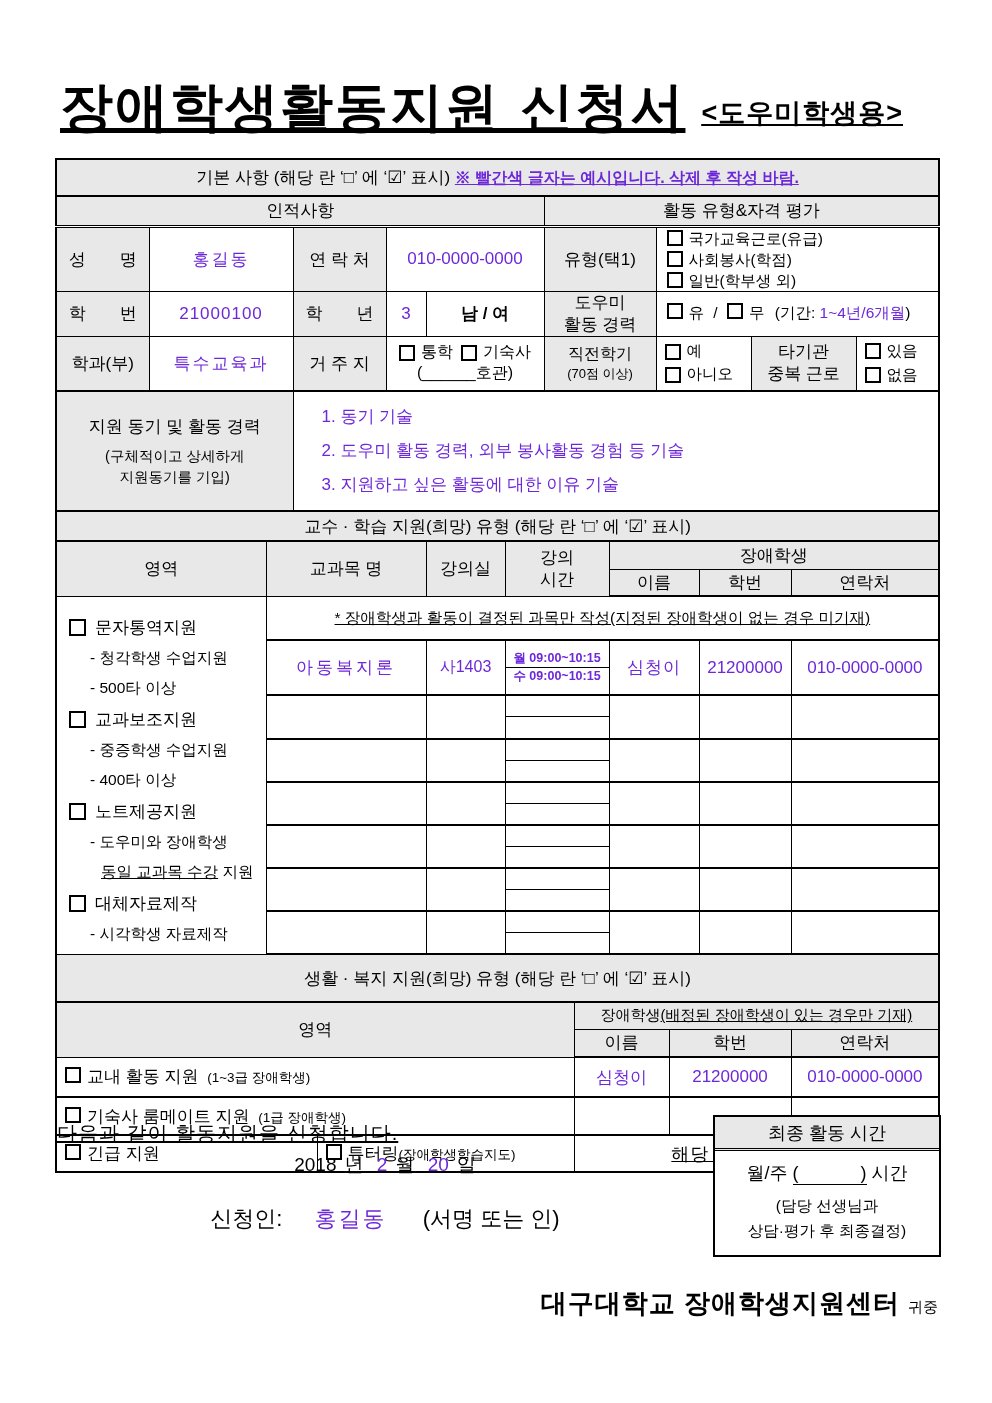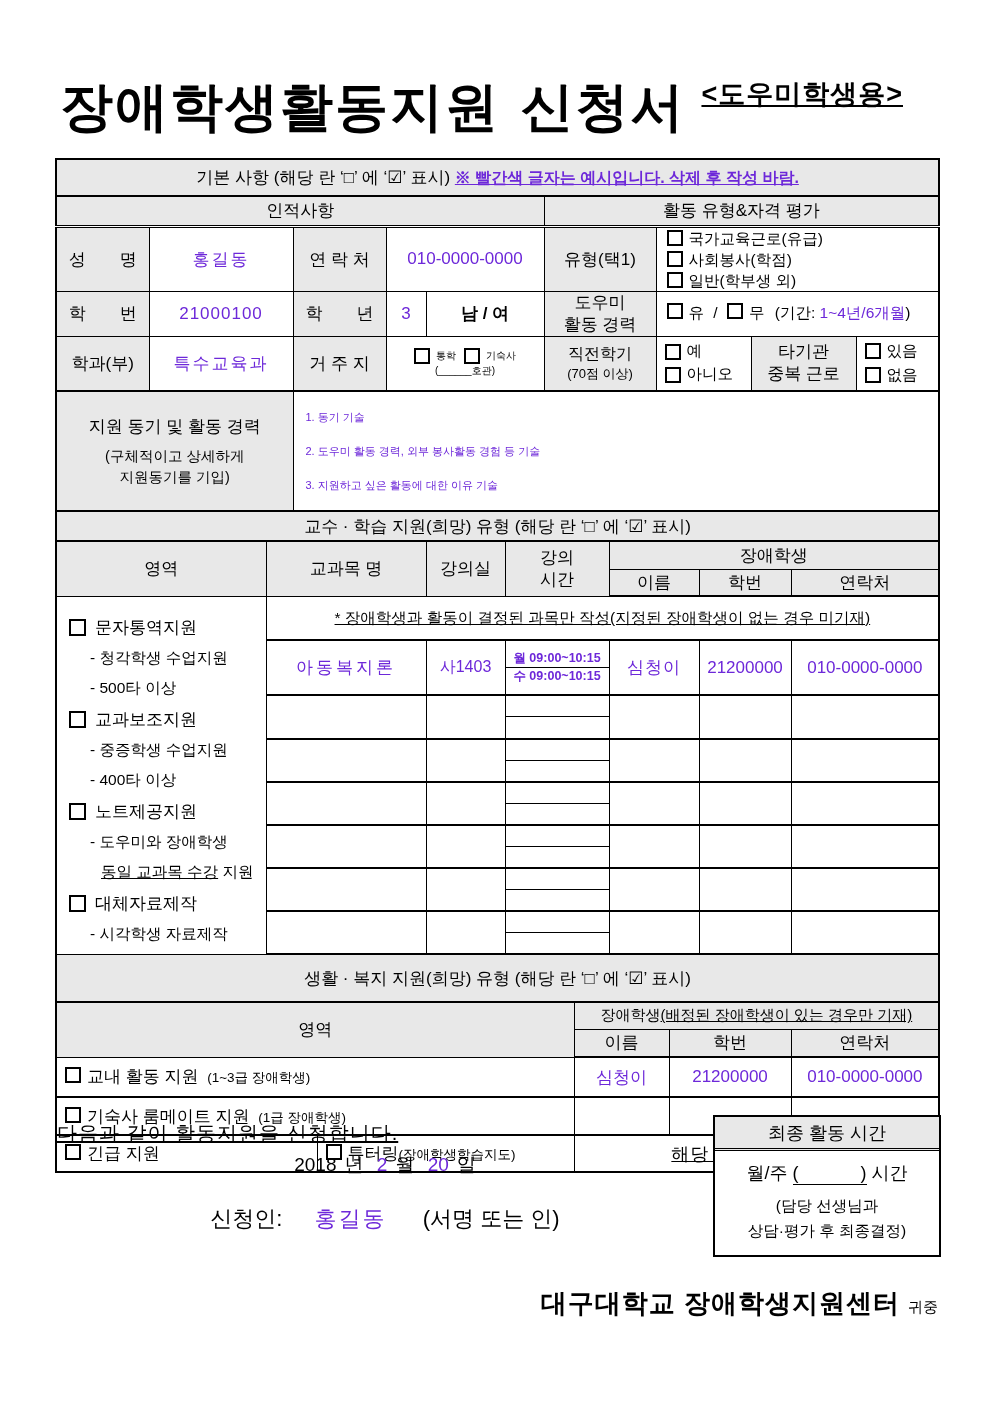--- a/index.html
+++ b/index.html
@@ -1,20 +1,20 @@
 <!DOCTYPE html>
 <html><head>
 <meta charset="utf-8">
 <style>
   html,body{margin:0;padding:0;background:#fff;}
   .page{position:relative;width:992px;height:1403px;background:#fff;color:#000;
         font-family:"Liberation Sans",sans-serif;overflow:hidden;}
 
   
-  .title-row{position:absolute;left:60px;top:76px;display:flex;}
+  .title-row{position:absolute;left:60px;top:76px;display:flex;align-items:flex-end;text-decoration:underline;}
   .main-title{font-family:"DejaVu Serif",serif;font-size:53px;font-weight:bold;
               line-height:1.15;letter-spacing:2px;white-space:nowrap;}
   .title-suffix{font-size:27px;font-weight:bold;text-decoration:underline;
                 margin-left:16px;margin-bottom:6px;white-space:nowrap;letter-spacing:1px;}
 
   
   table.main{position:absolute;left:55px;top:158px;width:883px;border-collapse:collapse;
              table-layout:fixed;border:2px solid #000;}
   table.main td{border:1px solid #000;padding:0;text-align:center;vertical-align:middle;
                 font-size:17px;overflow:hidden;}
@@ -154,21 +154,21 @@
         <span class="cb"></span><span>무</span>
         <span style="margin-left:6px">(기간:</span>
         <span class="red">1~4년/6개월</span><span>)</span>
       </td>
     </tr>
 
     <tr style="height:55px">
       <td class="gray lbl bb2">학과(부)</td>
       <td colspan="2" class="red val bb2">특수교육과</td>
       <td colspan="2" class="gray lbl bb2">거 주 지</td>
-      <td colspan="3" class="bb2" style="font-size:10px">
+      <td colspan="3" class="bb2" style="font-size:16px">
         <div style="display:flex;justify-content:center;align-items:center">
           <span class="cb"></span>
               <span>통학</span>
           <span class="cb" style="margin-left:8px"></span>
               <span>기숙사</span>
         </div>
         <div>(______호관)</div>
       </td>
       <td colspan="3" class="gray bb2">
         <div style="font-size:16px">직전학기</div>
@@ -199,21 +199,21 @@
             </div>
       </td>
     </tr>
 
     <tr style="height:120px">
       <td colspan="3" class="gray bb2">
         <div style="font-size:17px;margin-bottom:6px">지원 동기 및 활동 경력</div>
         <div style="font-size:14.5px;line-height:24px">(구체적이고 상세하게</div>
         <div style="font-size:14.5px">지원동기를 기입)</div>
       </td>
-      <td colspan="14" class="left red bb2" style="padding-left:12px;font-size:11px;line-height:34px">
+      <td colspan="14" class="left red bb2" style="padding-left:28px;font-size:17px;line-height:34px">
         <div>1. 동기 기술</div>
         <div>2. 도우미 활동 경력, 외부 봉사활동 경험 등 기술</div>
         <div>3. 지원하고 싶은 활동에 대한 이유 기술</div>
       </td>
     </tr>
 
     <tr style="height:30px">
       <td colspan="17" class="gray bb2 lbl">교수 · 학습 지원(희망) 유형 (해당 란 ‘□’ 에  ‘☑’ 표시)</td>
     </tr>
 

